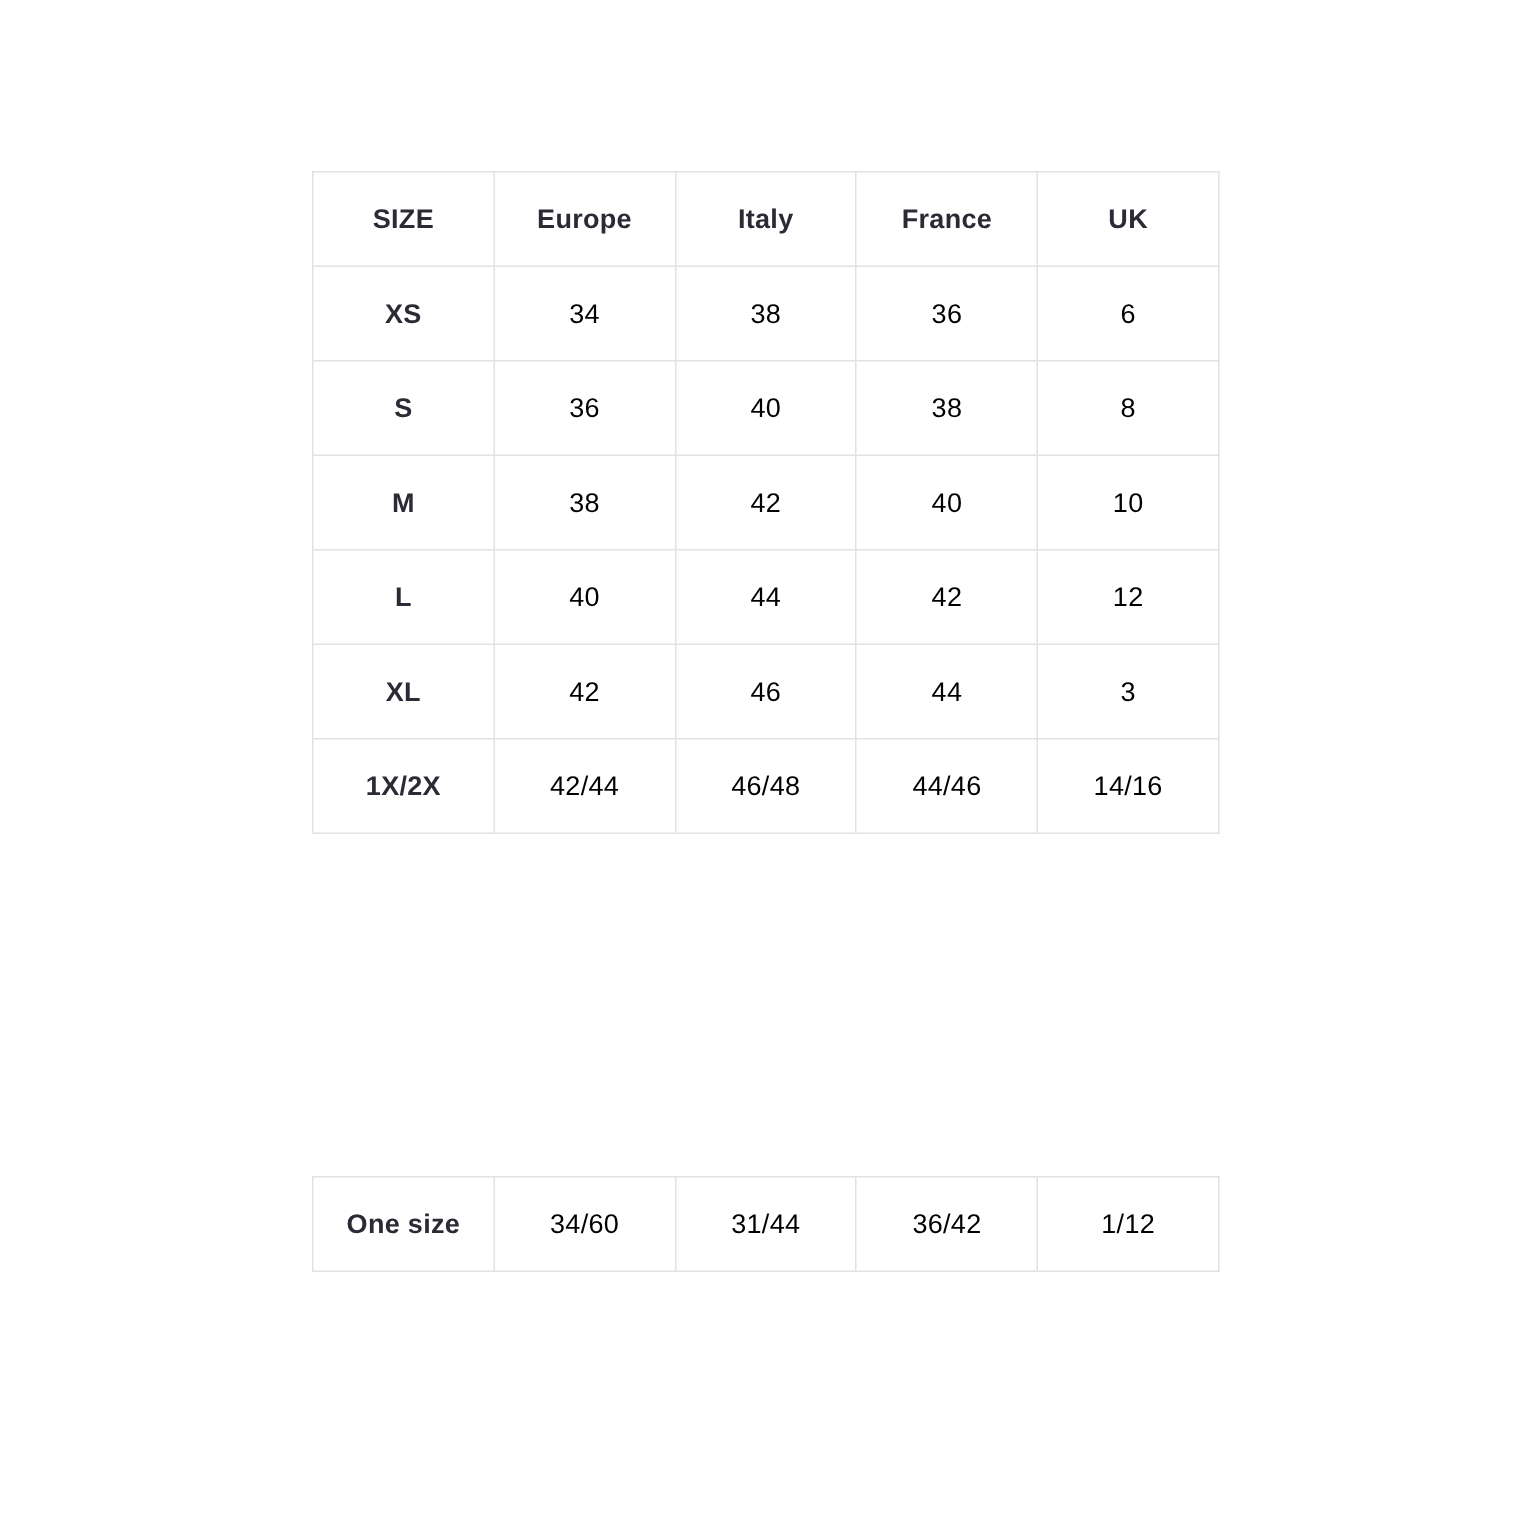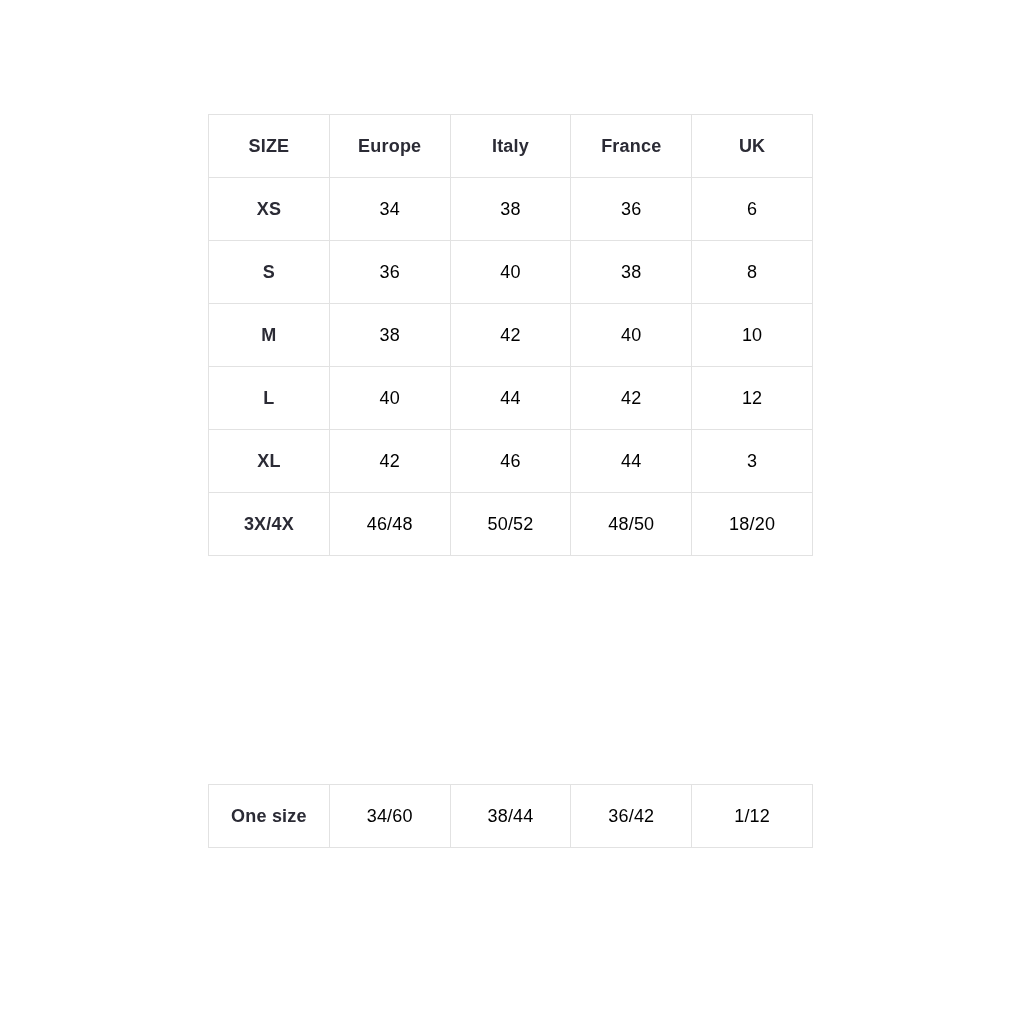--- a/index.html
+++ b/index.html
@@ -91,34 +91,34 @@
         <td>12</td>
       </tr>
       <tr>
         <th>XL</th>
         <td>42</td>
         <td>46</td>
         <td>44</td>
         <td>3</td>
       </tr>
       <tr>
-        <th>3X/4X</th>
+        <th>1X/2X</th>
+        <td>42/44</td>
         <td>46/48</td>
-        <td>50/52</td>
-        <td>48/50</td>
-        <td>18/20</td>
+        <td>44/46</td>
+        <td>14/16</td>
       </tr>
     </tbody>
   </table>
 
   <table class="size-table secondary">
     <tbody>
       <tr>
         <th>One size</th>
         <td>34/60</td>
-        <td>38/44</td>
+        <td>31/44</td>
         <td>36/42</td>
         <td>1/12</td>
       </tr>
     </tbody>
   </table>
 
 </div>
 
 </body></html>

